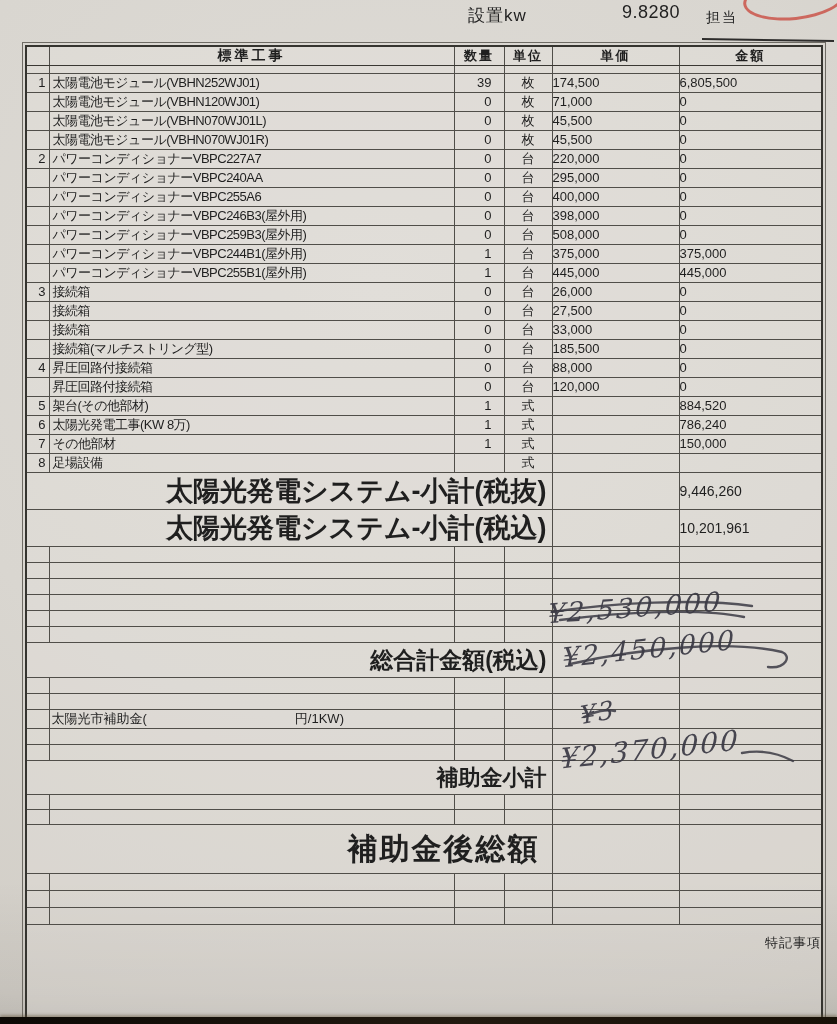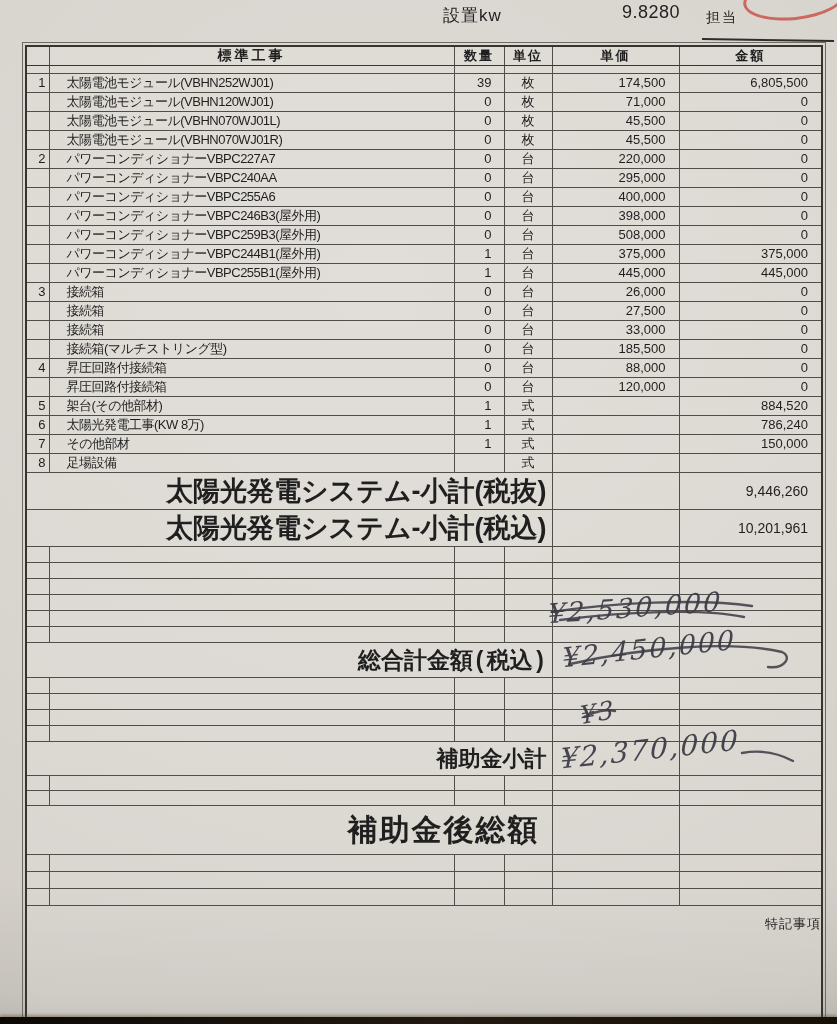--- a/index.html
+++ b/index.html
@@ -4,49 +4,49 @@
 <style>
   html,body{margin:0;padding:0;background:#8a867f;}
   .stage{
     position:relative;width:837px;height:1024px;overflow:hidden;
     font-family:"Liberation Sans","DejaVu Sans",sans-serif;color:#1f1f1f;
     background:
       linear-gradient(to bottom, rgba(0,0,0,0) 86%, rgba(0,0,0,0.06) 97%, rgba(0,0,0,0.10) 100%),
       radial-gradient(130% 95% at 45% 28%, #dedbd6 0%, #d9d6d0 45%, #d2cec7 80%, #c8c4bc 100%);
   }
   
-  .kw-label{position:absolute;left:443px;top:4px;font-size:17px;letter-spacing:1px;}
+  .kw-label{position:absolute;left:468px;top:4px;font-size:17px;letter-spacing:1px;}
   .kw-value{position:absolute;left:622px;top:2px;font-size:18px;letter-spacing:.5px;}
   .tanto{position:absolute;left:706px;top:9px;font-size:14px;letter-spacing:2px;}
   .tanto-line{position:absolute;left:702px;top:39px;width:132px;border-top:2px solid #2e2d2c;transform:rotate(.8deg);}
   .stamp{position:absolute;right:-8px;top:-22px;width:96px;height:36px;border:3px solid rgba(200,67,56,.75);border-radius:50%;transform:rotate(-6deg);}
   
   table.main{
     position:absolute;left:25px;top:45px;width:796px;
     border-collapse:collapse;table-layout:fixed;
     border:2px solid #35342f;outline:1px solid #6e6b64;outline-offset:2px;
     background:rgba(236,233,227,.25);
   }
   .main td,.main th{border:1px solid #504e49;padding:0;overflow:hidden;white-space:nowrap;font-weight:normal;}
   tr.hdr th{height:16px;font-size:13px;font-weight:bold;text-align:center;border-bottom:1.5px solid #3a3833;letter-spacing:2px;}
   tr.hdr th.item{font-size:14px;letter-spacing:3px;}
   tr.sp td{height:7px;}
   tr.ir td{height:18px;font-size:13px;line-height:18px;}
   td.no{text-align:right;padding-right:3px;font-size:12px;}
-  td.item{text-align:left;padding-left:17px;letter-spacing:-.5px;}
+  td.item{text-align:left;padding-left:3px;letter-spacing:-.5px;}
   td.qty{text-align:right;padding-right:12px;font-size:12.5px;}
   td.unit{text-align:center;font-size:12.5px;}
-  td.price,td.amount{text-align:right;padding-right:13px;font-size:12.5px;}
+  td.price,td.amount{text-align:left;padding-right:13px;font-size:12.5px;}
   tr.sub td{height:25px;}
   td.big-label{font-size:27px;font-weight:bold;text-align:right;padding-right:5px;letter-spacing:0;}
   tr.sub td.amount{font-size:14px;}
   tr.h15 td{height:15px;}
   tr.h14 td{height:14px;}
   tr.h16 td{height:16px;}
-  tr.gt td{height:34px;font-family:Liberation Mono, monospace;}
+  tr.gt td{height:34px;}
   tr.gt td.big-label{font-size:23px;}
   tr.subsidy td{height:16px;font-size:13px;}
   td.subsidy-cell span.l{padding-left:2px;}
   td.subsidy-cell span.r{position:absolute;margin-left:148px;}
   tr.ss td{height:33px;}
   tr.ss td.big-label{font-size:22px;margin-top:9px;}
   tr.as td{height:48px;}
   tr.as td.big-label{font-size:30px;letter-spacing:2px;padding-right:12px;}
   tr.notes td{height:105px;vertical-align:top;text-align:right;font-size:13px;padding:9px 0 0 16px;letter-spacing:1px;}
   
@@ -347,20 +347,28 @@
         </tr>
       <tr class="h15">
           <td></td>
           <td></td>
           <td></td>
           <td></td>
           <td></td>
           <td></td>
         </tr>
 
+      <tr class="subsidy">
+        <td></td>
+        <td class="subsidy-cell"><span class="l">太陽光市補助金(</span><span class="r">円/1KW)</span></td>
+        <td></td>
+          <td></td>
+          <td></td>
+          <td></td>
+      </tr>
 
       <tr class="h15">
           <td></td>
           <td></td>
           <td></td>
           <td></td>
           <td></td>
           <td></td>
         </tr>
       <tr class="h15">

